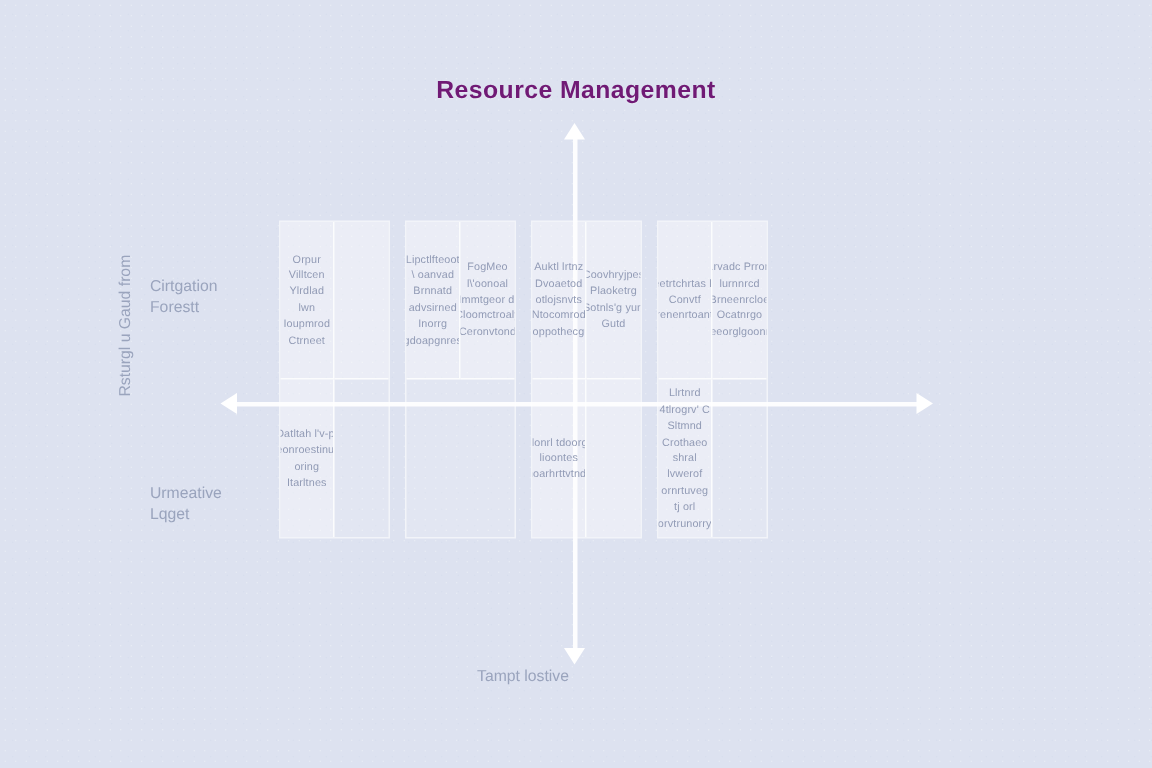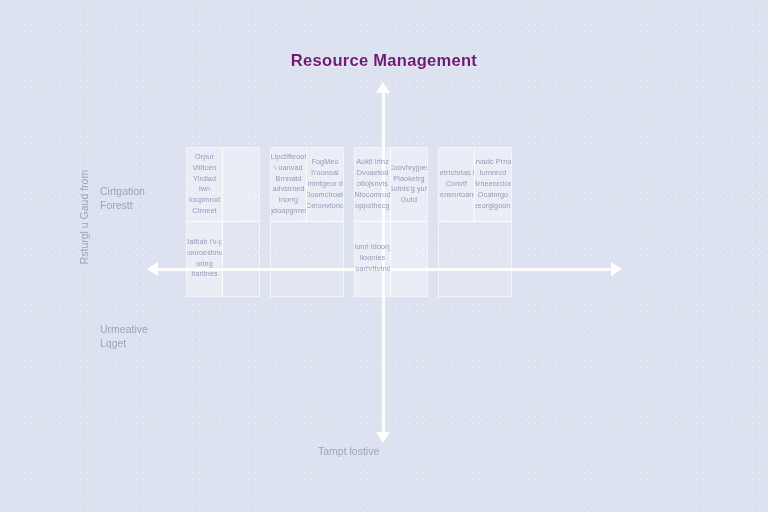--- a/index.html
+++ b/index.html
@@ -245,16 +245,21 @@
     <div class="quadrant">
       <div class="cell">
         <span class="cell-text">Ceetrtchrtas lne Convtf
 onrenenrtoanteo</span>
       </div>
       <div class="cell">
         <span class="cell-text">Lrvadc Prrort lurnnrcd
 Brneenrcloe Ocatnrgo
 irvmeeorglgoonrtocs</span>
       </div>
+      <div class="cell">
+        <span class="cell-text">Llrtnrd 4tlrogrv' C Sltmnd
+Crothaeo shral lvwerof
+ornrtuveg tj orl orvtrunorry</span>
+      </div>
     </div>
 
   </div>
 </div>
 
 </body></html>

